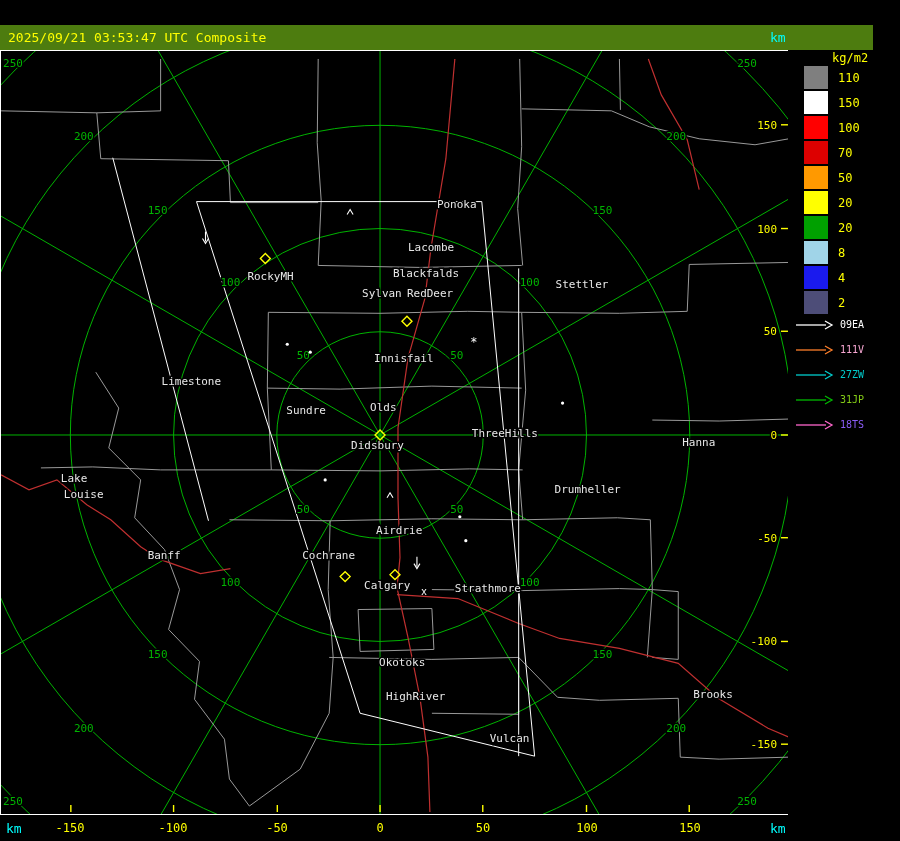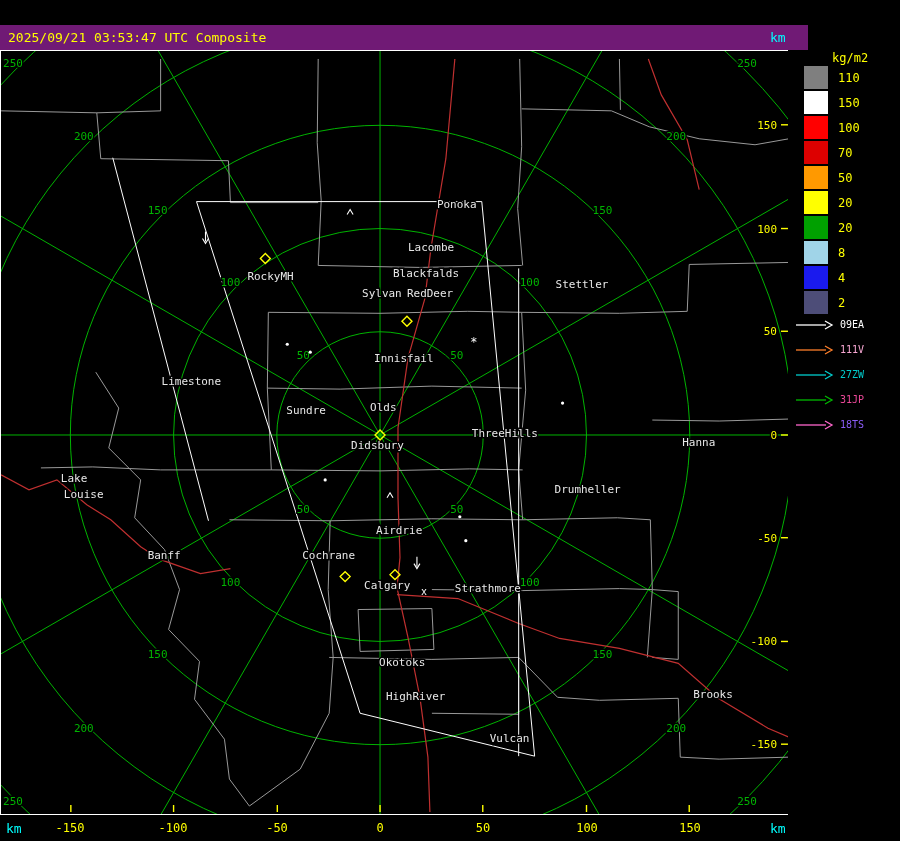--- a/index.html
+++ b/index.html
@@ -3,21 +3,21 @@
 <meta charset="utf-8">
 <style>
   html,body{margin:0;padding:0;background:#000;}
   #app{position:relative;width:900px;height:841px;background:#000;
        font-family:"DejaVu Sans Mono",monospace;overflow:hidden;}
 
   .titlebar{position:absolute;left:0;top:0;width:900px;height:23px;
             border-top:1px solid #fff;border-bottom:1px solid #fff;background:#000;}
   .titlebar-text{display:block;text-align:center;color:#fff;font-size:13px;line-height:23px;}
 
-  .header{position:absolute;top:25px;left:0;width:808px;height:25px;background:#701a75;}
+  .header{position:absolute;top:25px;left:0;width:873px;height:25px;background:#4d7c0f;}
   .timestamp{position:absolute;left:8px;top:5px;color:#ffff00;font-size:13px;white-space:pre;}
   .header-km{position:absolute;left:770px;top:5px;color:#00ffff;font-size:13px;}
 
   .plot{position:absolute;top:50px;left:0;width:788px;height:763px;
         border:1px solid #fff;background:#000;}
   .plot svg{position:absolute;left:0;top:0;}
 
   text.mono{font-family:"DejaVu Sans Mono",monospace;}
   text.backed{paint-order:stroke;stroke:#000;stroke-width:3px;}
 
@@ -246,21 +246,21 @@
             <line x1="2" y1="6" x2="32" y2="6" stroke="#00cccc" stroke-width="1.3"></line>
             <path d="M 31 2 L 38 6 L 31 10" fill="none" stroke="#00cccc" stroke-width="1.3"></path>
           </svg>
           <span class="track-label" style="color: rgb(0, 204, 204);">27ZW</span>
         </div>
         <div class="track-row">
           <svg class="track-arrow" viewBox="0 0 40 12">
             <line x1="2" y1="6" x2="32" y2="6" stroke="#00bb00" stroke-width="1.3"></line>
             <path d="M 31 2 L 38 6 L 31 10" fill="none" stroke="#00bb00" stroke-width="1.3"></path>
           </svg>
-          <span class="track-label" style="color: #ec4899;">31JP</span>
+          <span class="track-label" style="color: #84cc16;">31JP</span>
         </div>
         <div class="track-row">
           <svg class="track-arrow" viewBox="0 0 40 12">
             <line x1="2" y1="6" x2="32" y2="6" stroke="#ff66cc" stroke-width="1.3"></line>
             <path d="M 31 2 L 38 6 L 31 10" fill="none" stroke="#ff66cc" stroke-width="1.3"></path>
           </svg>
           <span class="track-label" style="color: #8b5cf6;">18TS</span>
         </div>
       </div>
   </div>

